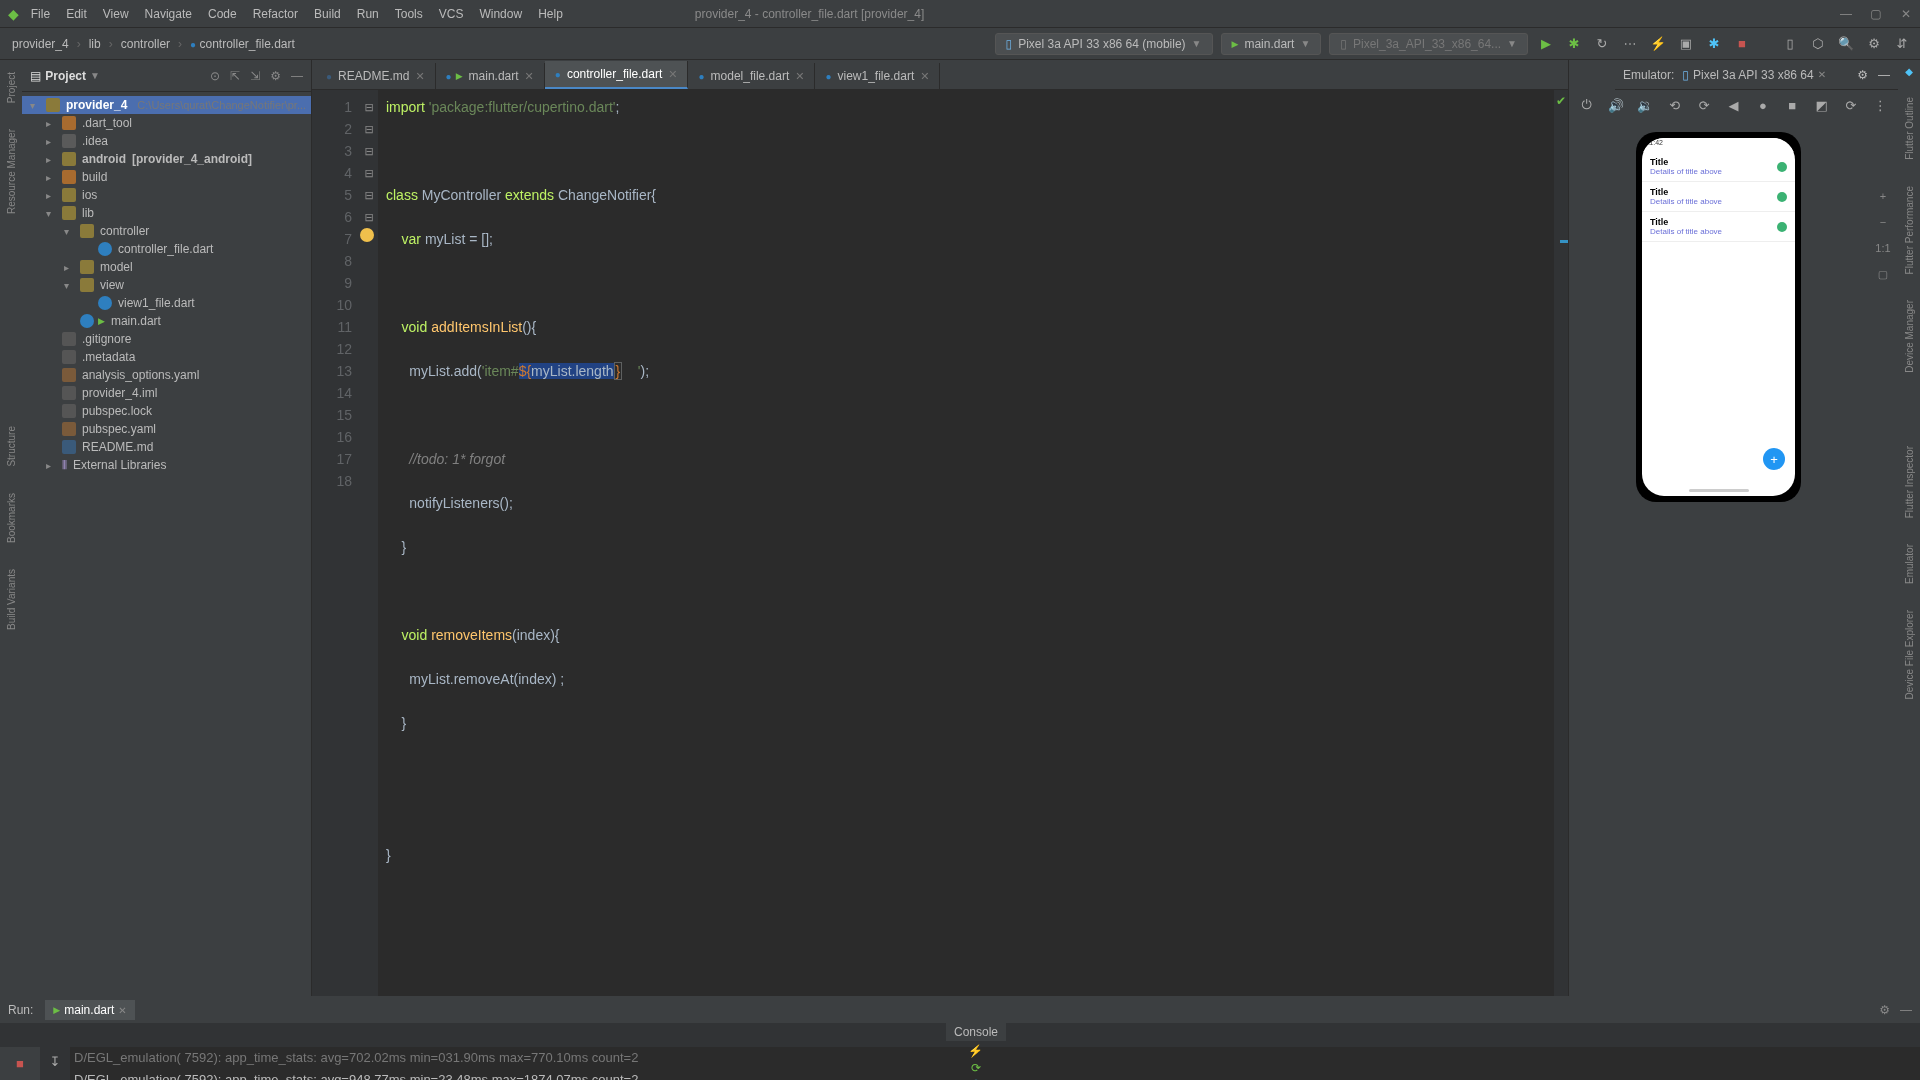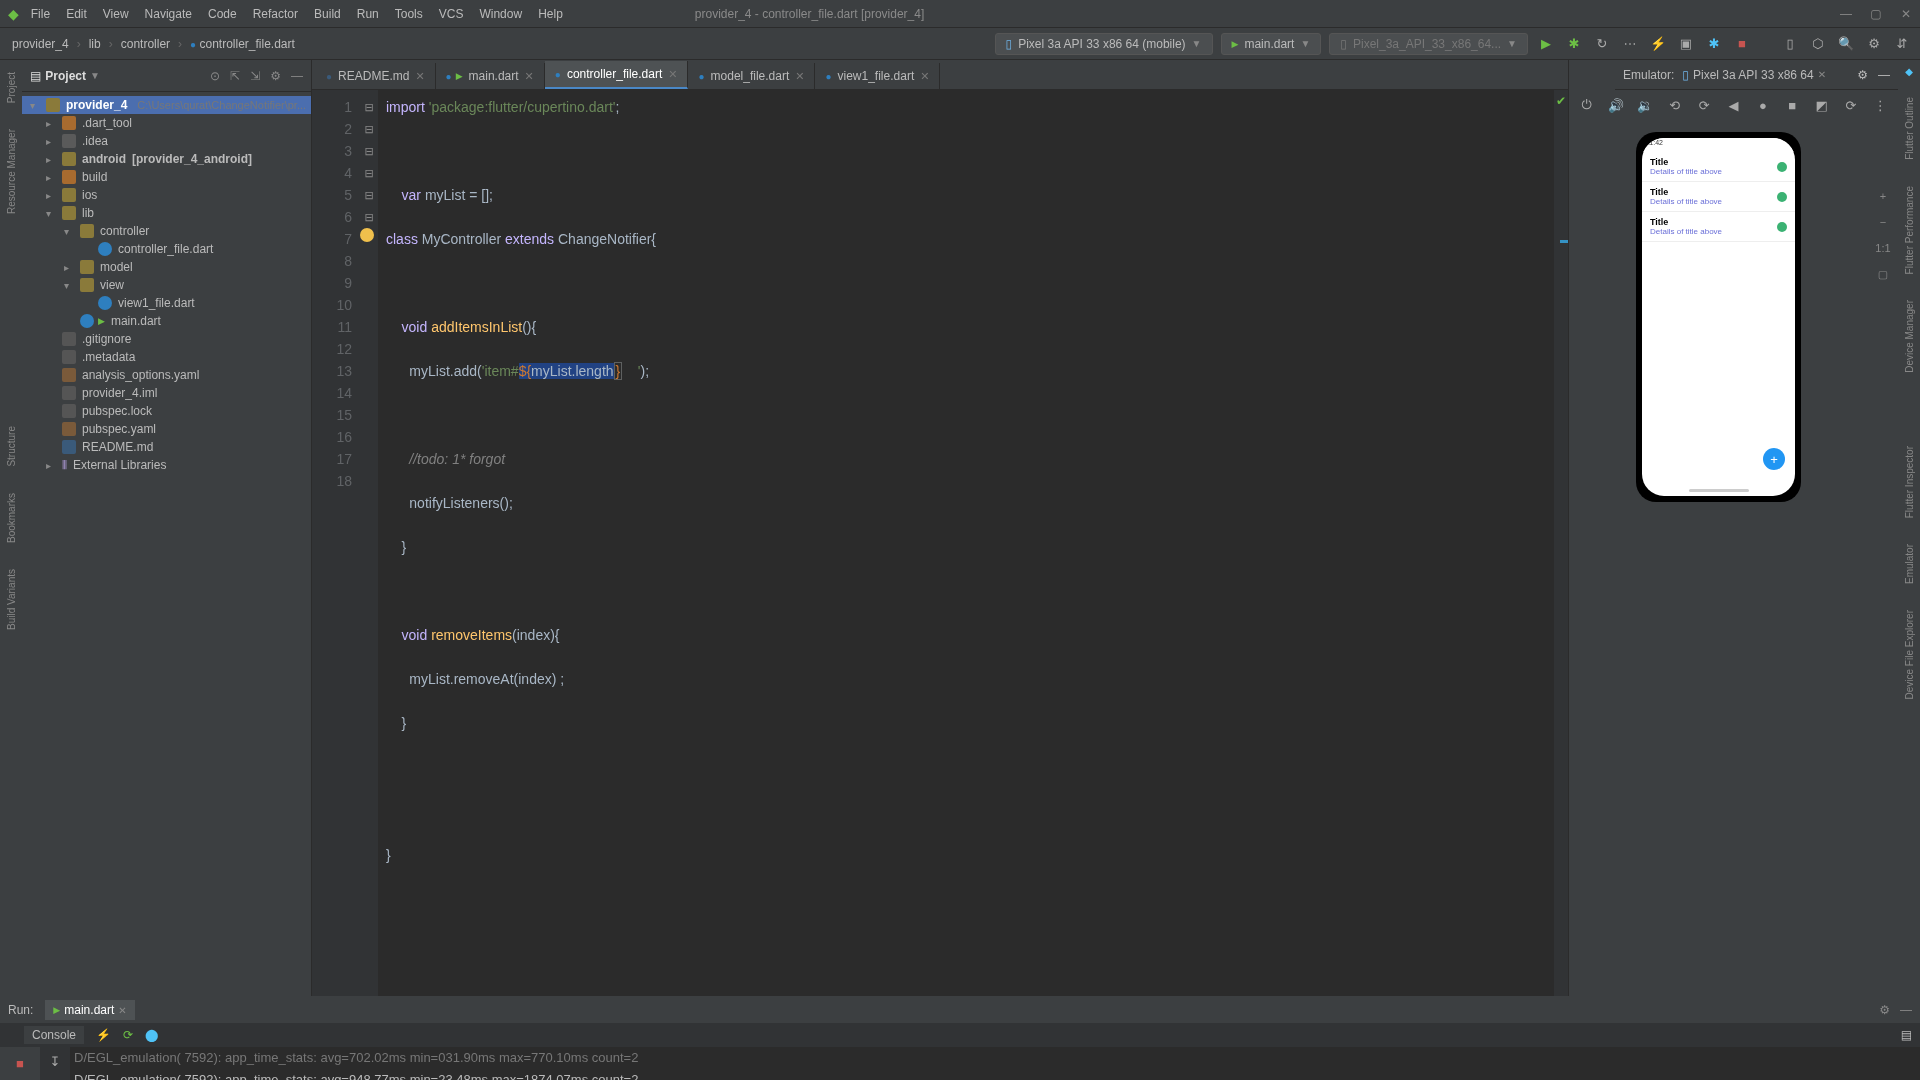--- a/index.html
+++ b/index.html
@@ -52,21 +52,21 @@
 
 .editor-col{ flex:1; display:flex; flex-direction:column; background:#2b2b2b;}
 .tabs{ height:30px; background:#3c3f41; display:flex; align-items:flex-end; padding-left:4px; border-bottom:1px solid #2b2b2b;}
 .tab{ padding:6px 10px; color:#bbb; display:flex; gap:6px; align-items:center; font-size:12px; border-right:1px solid #2b2b2b;}
 .tab.active{ background:#4e5254; border-bottom:2px solid #4a88c7; color:#fff;}
 .tab .x{color:#777;font-size:11px;}
 .code-wrap{ flex:1; display:flex; position:relative; font-family:"JetBrains Mono","Consolas",monospace; font-size:14px; overflow:hidden;}
 .gutter{ width:48px; background:#313335; color:#606366; text-align:right; padding:6px 8px 0 0; line-height:22px;}
 .gutfold{ width:18px; background:#313335; padding-top:6px; line-height:22px; color:#888; font-size:11px; text-align:center;}
 .code{ flex:1; padding:6px 0 0 8px; line-height:22px; white-space:pre; color:#a9b7c6;}
-.kw{color:#c4b5fd;} .str{color:#6a8759;} .com{color:#808080;font-style:italic;} .fn{color:#ffc66d;} .tpl{color:#cc7832;}
+.kw{color:#bef264;} .str{color:#6a8759;} .com{color:#808080;font-style:italic;} .fn{color:#ffc66d;} .tpl{color:#cc7832;}
 .bulb{ position:absolute; left:48px; top:138px; width:14px; height:14px; background:#f0c04c; border-radius:50%;}
 .errstrip{ width:14px; background:#313335; position:relative;}
 .errstrip .ok{ position:absolute; top:4px; left:2px; color:#6cbe45; font-size:12px;}
 .errstrip .mark{ position:absolute; right:0; width:8px; height:3px; background:#3592c4;}
 .code .hl{ background:#214283;}
 .code .box{ border:1px solid #5e6060; padding:0 1px;}
 
 
 .emu-col{ width:330px; background:#3c3f41; border-left:1px solid #2b2b2b; display:flex; flex-direction:column;}
 .emu-head{ height:30px; display:flex; align-items:center; padding:0 8px; border-bottom:1px solid #2b2b2b; color:#bbb;margin-left:46px;}
@@ -84,21 +84,21 @@
 .fab{ position:absolute; right:10px; bottom:26px; width:22px; height:22px; border-radius:50%; background:#2196f3; color:#fff; display:flex;align-items:center;justify-content:center; font-size:13px;}
 .homebar{position:absolute;bottom:4px;left:50%;transform:translateX(-50%);width:60px;height:3px;background:#ccc;border-radius:2px;}
 .zoombar{ width:30px; background:#3c3f41; display:flex; flex-direction:column; align-items:center; gap:14px; padding-top:70px; color:#888; font-size:11px;}
 
 
 .run{ height:260px; background:#2b2b2b; border-top:1px solid #3c3f41; display:flex; flex-direction:column;}
 .run-head{ height:26px; background:#3c3f41; display:flex; align-items:center; padding:0 8px;}
 .run-head .rlabel{color:#bbb;margin-right:12px;}
 .run-head .tabish{ background:#4e5254; padding:3px 8px; display:flex; gap:4px; align-items:center; color:#fff;}
 .run-head .rtools{margin-left:auto;display:flex;gap:10px;color:#888;}
-.run-sub{ height:24px; display:flex; align-items:center; padding-left:24px; gap:12px; background:#313335;}
+.run-sub{ height:24px; display:flex; align-items:center; padding-left:32px; gap:3px; background:#313335;flex-direction:column;}
 .run-sub .cons{background:#3c3f41;padding:2px 8px;}
 .run-body{ flex:1; display:flex; }
 .run-left{ width:40px; background:#3c3f41; display:flex; flex-direction:column; align-items:center; gap:10px; padding-top:6px; color:#888;}
 .run-mid{ width:30px; background:#313335; display:flex; flex-direction:column; gap:8px; padding-top:4px; align-items:center; color:#888;}
 .console{ flex:1; font-family:Consolas,monospace; font-size:13px; line-height:22px; white-space:pre; color:#bbb; padding-left:4px; overflow:hidden;}
 </style>
 </head>
 <body>
 
 <div class="menubar">
@@ -353,22 +353,22 @@
           <div>⊟</div>
           <div></div>
           <div>⊟</div>
           <div></div>
           <div></div>
           <div>⊟</div>
         </div>
       <div class="bulb"></div>
       <div class="code" id="codearea"><div><span class="kw">import</span> <span class="str">'package:flutter/cupertino.dart'</span>;</div>
 <div> </div>
+<div><span class="kw">class</span> MyController <span class="kw">extends</span> ChangeNotifier{</div>
 <div>    <span class="kw">var</span> myList = [];</div>
-<div><span class="kw">class</span> MyController <span class="kw">extends</span> ChangeNotifier{</div>
 <div> </div>
 <div>    <span class="kw">void</span> <span class="fn">addItemsInList</span>(){</div>
 <div>      myList.add(<span class="str">'item#</span><span class="tpl hl">${</span><span class="hl">myList.length</span><span class="tpl box">}</span><span class="str">    '</span>);</div>
 <div> </div>
 <div>      <span class="com">//todo: 1* forgot</span></div>
 <div>      notifyListeners();</div>
 <div>    }</div>
 <div> </div>
 <div>    <span class="kw">void</span> <span class="fn">removeItems</span>(index){</div>
 <div>      myList.removeAt(index) ;</div>

